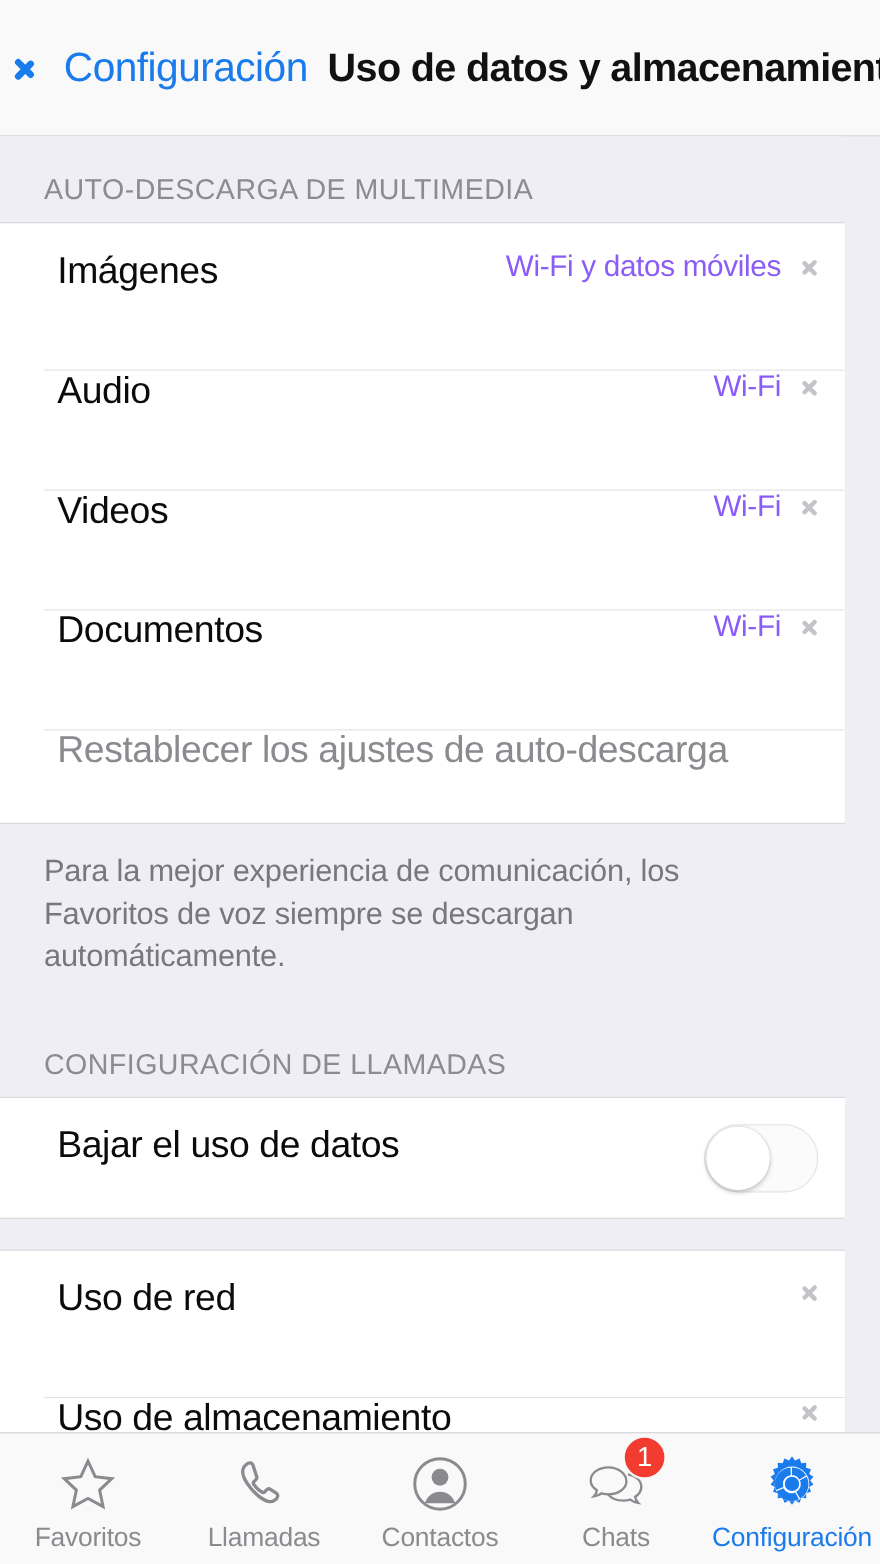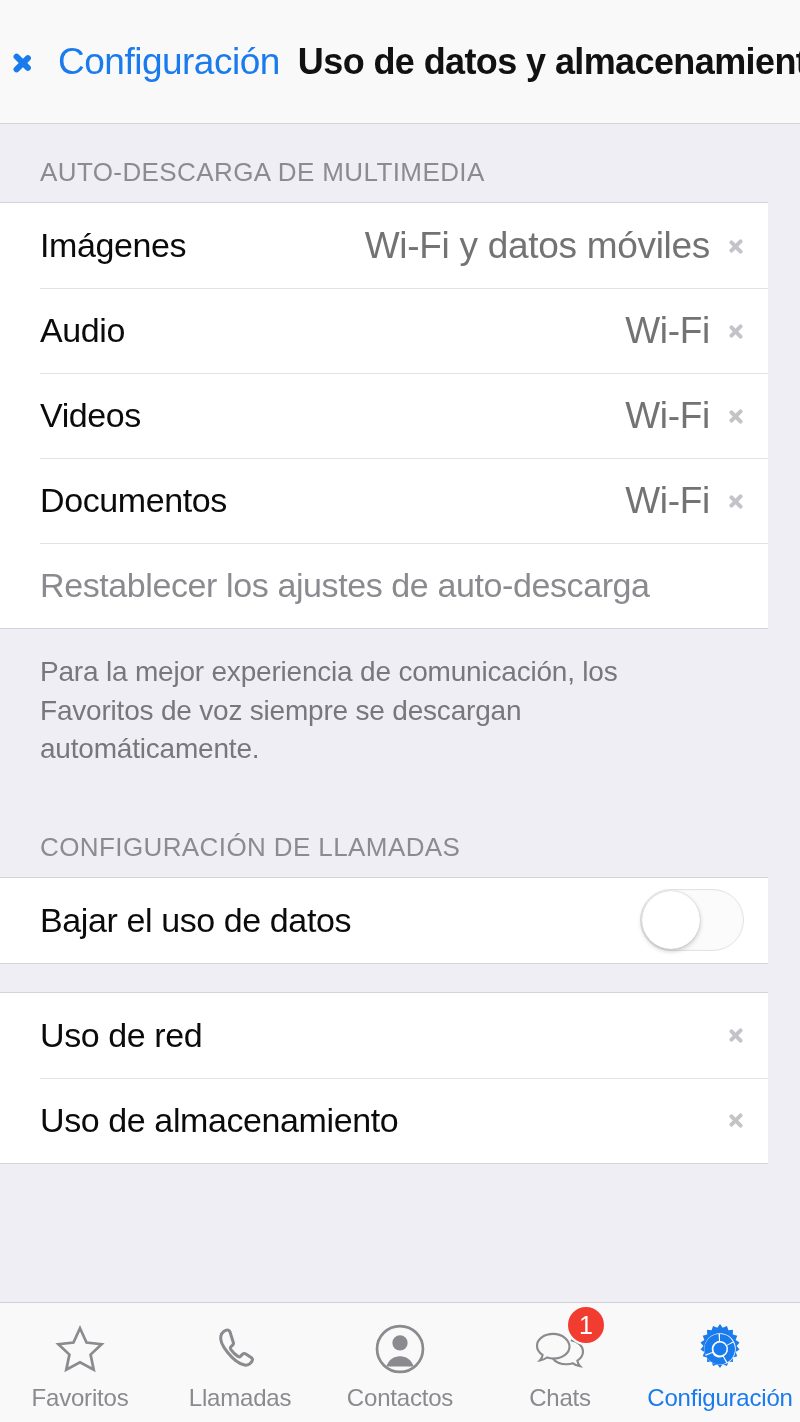--- a/index.html
+++ b/index.html
@@ -46,30 +46,31 @@
     height:78px; display:flex; align-items:flex-end;
     padding:0 0 14px 40px;
     font-size:26px; color:#8b8b90; letter-spacing:0.4px;
   }
   .sec-gap { height:28px; }
 
   .card { background:#ffffff; border-top:1px solid #d3d3d8; border-bottom:1px solid #d3d3d8; }
 
   .row {
     position:relative; height:85px;
-    display:flex; align-items:center;
-    padding:0 24px 0 40px;
+    display:flex; align-items:flex-start;
+    padding:0 24px 0 52px;
+    margin-top:24px;
   }
   .row + .row::before {
     content:""; position:absolute; top:0; left:40px; right:0; height:1px; background:#e2e2e6;
   }
   .row-title { font-size:34px; color:#0b0b0b; letter-spacing:-0.4px; white-space:nowrap; }
   .row-title.muted { color:#8a8a8f; }
   .row-right { margin-left:auto; display:flex; align-items:center; gap:18px; }
-  .row-value { font-size:37px; color:#737373; letter-spacing:-0.3px; white-space:nowrap; }
+  .row-value { font-size:27px; color:#8b5cf6; letter-spacing:-0.3px; white-space:nowrap; }
 
   .chev-r { width:16px; height:28px; position:relative; flex:none; }
   .chev-r::before, .chev-r::after {
     content:""; position:absolute; left:2px; width:17px; height:4px;
     background:#c3c3c8; border-radius:2px;
   }
   .chev-r::before { top:7px;  transform:rotate(45deg);  transform-origin:left center; }
   .chev-r::after  { top:18px; transform:rotate(-45deg); transform-origin:left center; }
 
   .footnote {

